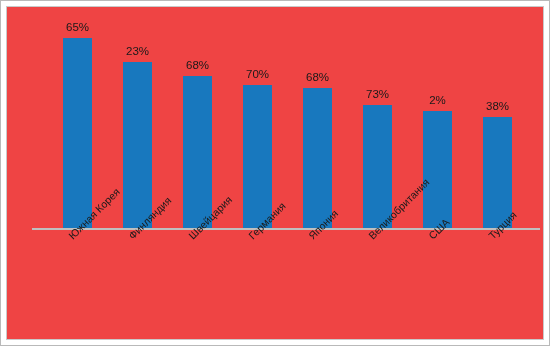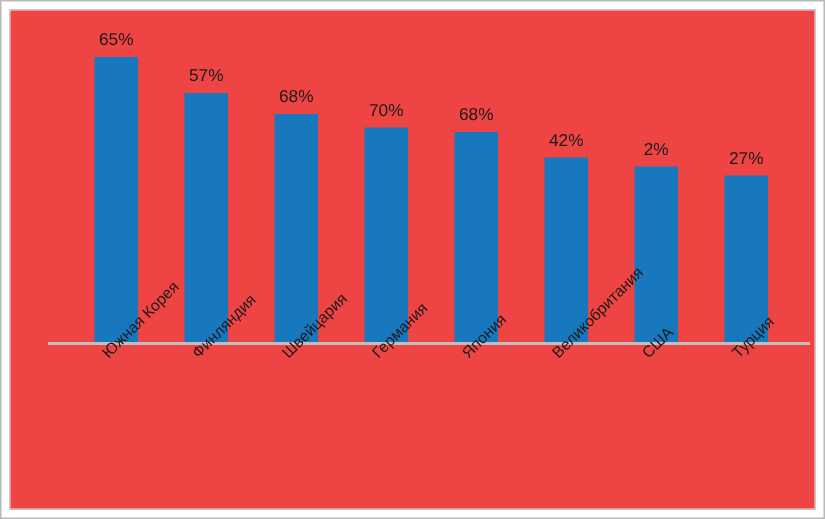--- a/index.html
+++ b/index.html
@@ -93,30 +93,30 @@
         <div class="bar" style="left: 176px; top: 69px; width: 29px; height: 152px; background: rgb(24, 120, 190);"></div>
         <div class="bar" style="left: 236px; top: 78px; width: 29px; height: 143px; background: rgb(24, 120, 190);"></div>
         <div class="bar" style="left: 296px; top: 81px; width: 29px; height: 140px; background: rgb(24, 120, 190);"></div>
         <div class="bar" style="left: 356px; top: 98px; width: 29px; height: 123px; background: rgb(24, 120, 190);"></div>
         <div class="bar" style="left: 416px; top: 104px; width: 29px; height: 117px; background: rgb(24, 120, 190);"></div>
         <div class="bar" style="left: 476px; top: 110px; width: 29px; height: 111px; background: rgb(24, 120, 190);"></div>
       </div>
     <div id="labels-layer">
         <div class="bar-value" style="left: 44px; width: 53px; top: 14px;">65%</div>
         <div class="cat-label" style="left: 58.5px;">Южная Корея</div>
-        <div class="bar-value" style="left: 104px; width: 53px; top: 38px;">57%</div>
+        <div class="bar-value" style="left: 104px; width: 53px; top: 38px;">23%</div>
         <div class="cat-label" style="left: 118.5px;">Финляндия</div>
         <div class="bar-value" style="left: 164px; width: 53px; top: 52px;">68%</div>
         <div class="cat-label" style="left: 178.5px;">Швейцария</div>
         <div class="bar-value" style="left: 224px; width: 53px; top: 61px;">70%</div>
         <div class="cat-label" style="left: 238.5px;">Германия</div>
         <div class="bar-value" style="left: 284px; width: 53px; top: 64px;">68%</div>
         <div class="cat-label" style="left: 298.5px;">Япония</div>
-        <div class="bar-value" style="left: 344px; width: 53px; top: 81px;">42%</div>
+        <div class="bar-value" style="left: 344px; width: 53px; top: 81px;">73%</div>
         <div class="cat-label" style="left: 358.5px;">Великобритания</div>
         <div class="bar-value" style="left: 404px; width: 53px; top: 87px;">2%</div>
         <div class="cat-label" style="left: 418.5px;">США</div>
-        <div class="bar-value" style="left: 464px; width: 53px; top: 93px;">27%</div>
+        <div class="bar-value" style="left: 464px; width: 53px; top: 93px;">38%</div>
         <div class="cat-label" style="left: 478.5px;">Турция</div>
       </div>
   </div>
 
 </div>
 
 </body></html>

